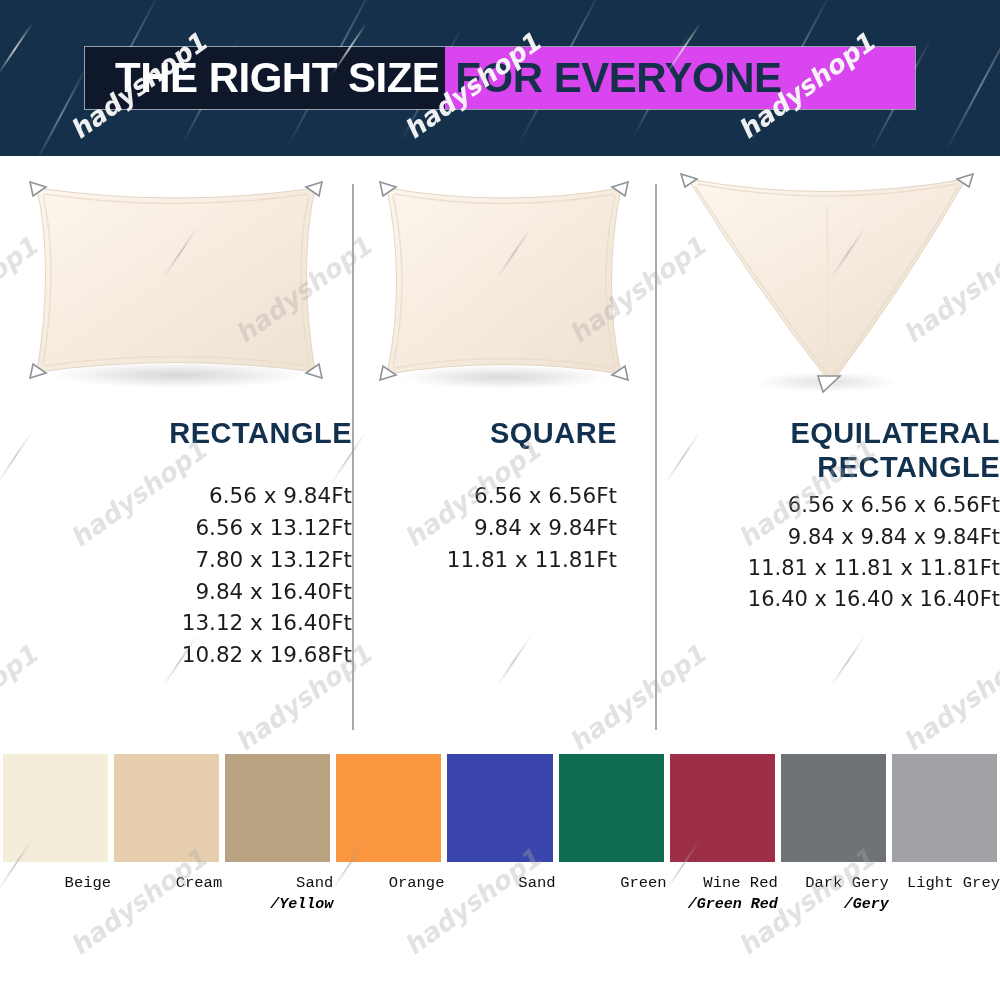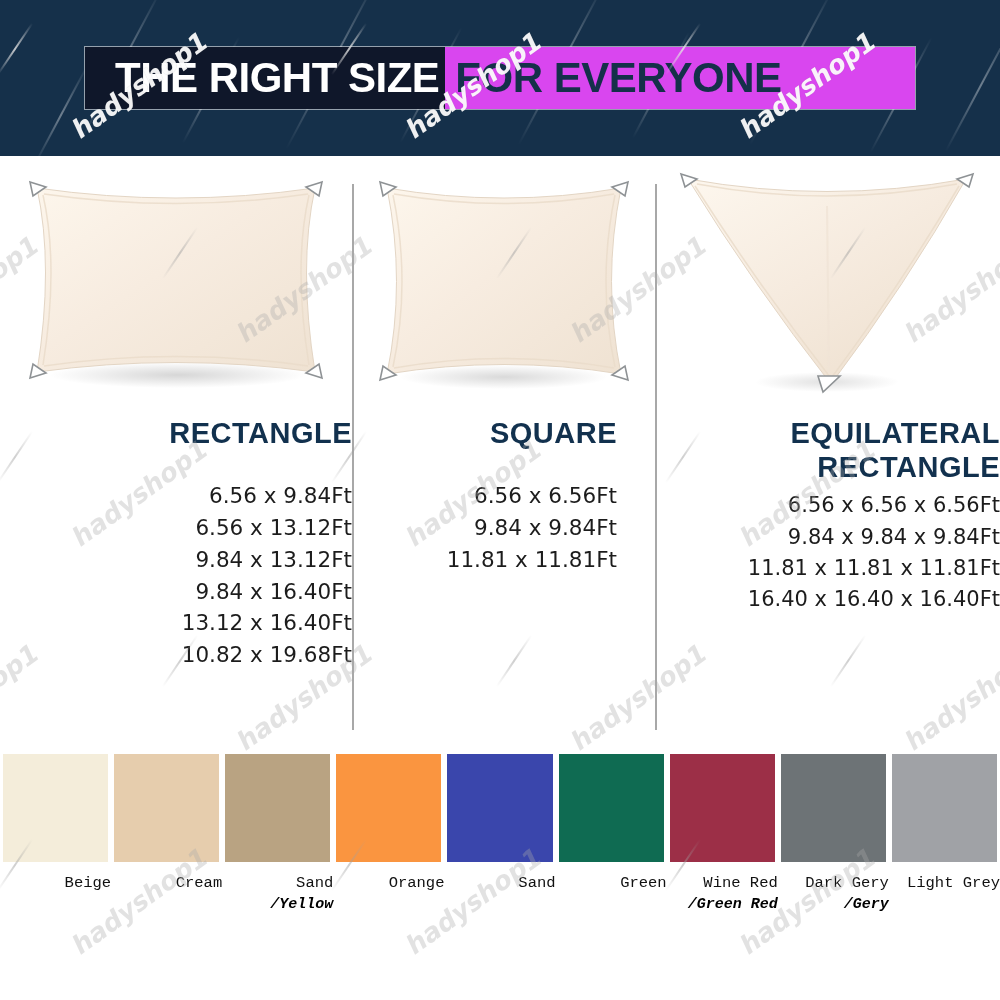--- a/index.html
+++ b/index.html
@@ -268,21 +268,21 @@
             <path d="M322,26 L306,31 L319,40 Z"></path>
             <path d="M30,222 L46,217 L33,208 Z"></path>
             <path d="M322,222 L306,217 L319,208 Z"></path>
           </g>
         </svg>
       </div>
       <div class="shape-title">RECTANGLE</div>
       <div class="size-list">
           <div>6.56 x 9.84Ft</div>
           <div>6.56 x 13.12Ft</div>
-          <div>9.84 x 13.12Ft</div>
+          <div>7.80 x 13.12Ft</div>
           <div>9.84 x 16.40Ft</div>
           <div>13.12 x 16.40Ft</div>
           <div>10.82 x 19.68Ft</div>
         </div>
     </div>
 
     <div class="col col-sq">
       <div class="shape-art">
         <svg viewBox="0 0 303 252" width="303" height="252">
           <defs>

